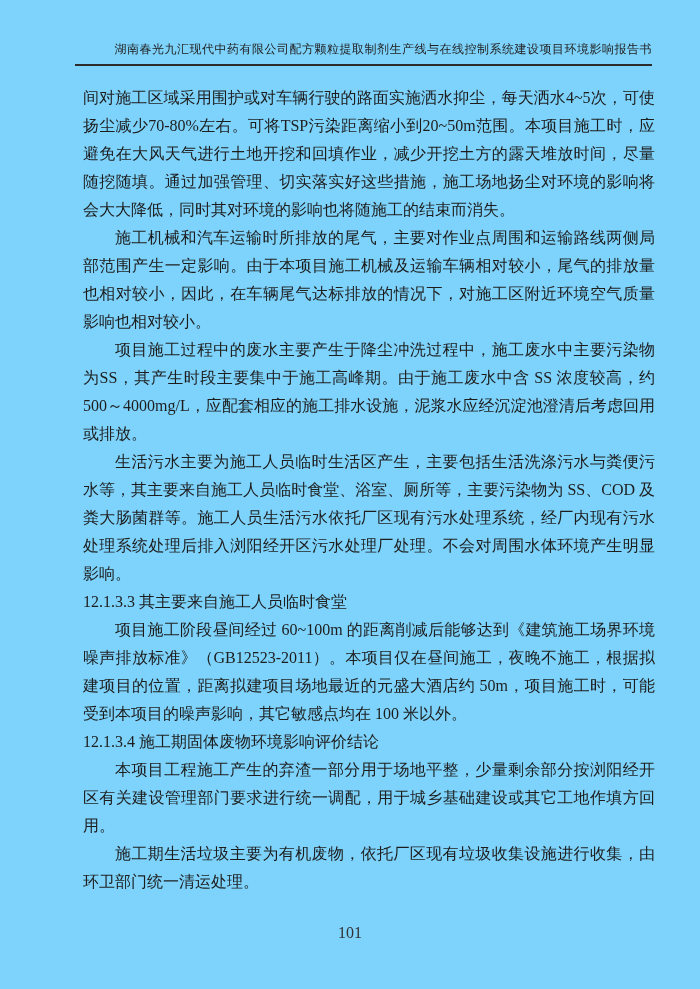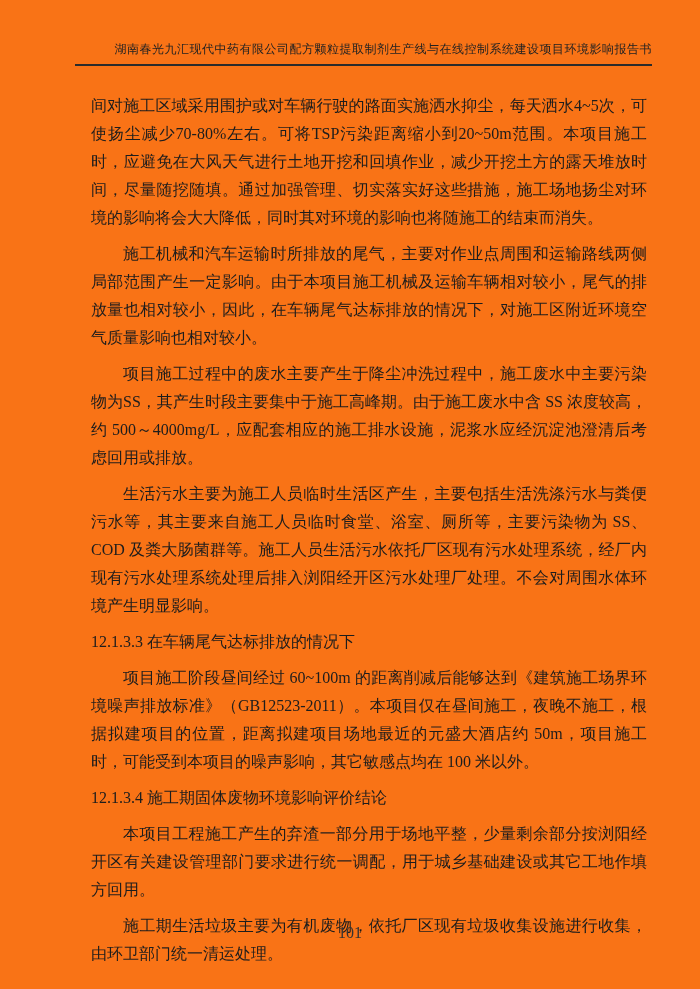--- a/index.html
+++ b/index.html
@@ -4,21 +4,21 @@
 <style>
   html, body { margin: 0; padding: 0; }
   body {
     width: 700px; height: 989px;
     background: #e9e9e9;
     font-family: "Liberation Serif", "DejaVu Serif", serif;
   }
   .page {
     position: relative;
     width: 700px; height: 989px;
-    background: #f97316;
+    background: #7dd3fc;
     color: #1d1d1d;
     overflow: hidden;
     box-sizing: border-box;
   }
   .header {
     position: absolute;
     top: 41px; left: 75px; right: 48px;
     text-align: right;
     font-size: 12px;
     letter-spacing: 0.5px;
@@ -30,21 +30,21 @@
   .content {
     position: absolute;
     top: 84px; left: 83px; right: 45px;
     font-size: 16px;
     line-height: 28px;
     text-align: justify;
     text-justify: inter-ideograph;
     color: #1d1d1d;
   }
   .content p, .content h4 {
-    margin: 8px; padding: 0;
+    margin: 0; padding: 0;
     font-size: 16px;
     font-weight: normal;
     line-height: 28px;
   }
   .indent { text-indent: 2em; }
   .no-indent { text-indent: 0; }
   .heading { text-indent: 0; text-align: left; }
   .footer {
     position: absolute;
     top: 924px; left: 0; right: 0;
@@ -58,21 +58,21 @@
 
 <div class="page">
 
   <div class="header">湖南春光九汇现代中药有限公司配方颗粒提取制剂生产线与在线控制系统建设项目环境影响报告书</div>
 
   <div class="content">
     <p class="no-indent">间对施工区域采用围护或对车辆行驶的路面实施洒水抑尘，每天洒水4~5次，可使扬尘减少70-80%左右。可将TSP污染距离缩小到20~50m范围。本项目施工时，应避免在大风天气进行土地开挖和回填作业，减少开挖土方的露天堆放时间，尽量随挖随填。通过加强管理、切实落实好这些措施，施工场地扬尘对环境的影响将会大大降低，同时其对环境的影响也将随施工的结束而消失。</p>
     <p class="indent">施工机械和汽车运输时所排放的尾气，主要对作业点周围和运输路线两侧局部范围产生一定影响。由于本项目施工机械及运输车辆相对较小，尾气的排放量也相对较小，因此，在车辆尾气达标排放的情况下，对施工区附近环境空气质量影响也相对较小。</p>
     <p class="indent">项目施工过程中的废水主要产生于降尘冲洗过程中，施工废水中主要污染物为SS，其产生时段主要集中于施工高峰期。由于施工废水中含 SS 浓度较高，约 500～4000mg/L，应配套相应的施工排水设施，泥浆水应经沉淀池澄清后考虑回用或排放。</p>
     <p class="indent">生活污水主要为施工人员临时生活区产生，主要包括生活洗涤污水与粪便污水等，其主要来自施工人员临时食堂、浴室、厕所等，主要污染物为 SS、COD 及粪大肠菌群等。施工人员生活污水依托厂区现有污水处理系统，经厂内现有污水处理系统处理后排入浏阳经开区污水处理厂处理。不会对周围水体环境产生明显影响。</p>
-    <h4 class="heading">12.1.3.3 在车辆尾气达标排放的情况下</h4>
+    <h4 class="heading">12.1.3.3 其主要来自施工人员临时食堂</h4>
     <p class="indent">项目施工阶段昼间经过 60~100m 的距离削减后能够达到《建筑施工场界环境噪声排放标准》（GB12523-2011）。本项目仅在昼间施工，夜晚不施工，根据拟建项目的位置，距离拟建项目场地最近的元盛大酒店约 50m，项目施工时，可能受到本项目的噪声影响，其它敏感点均在 100 米以外。</p>
     <h4 class="heading">12.1.3.4 施工期固体废物环境影响评价结论</h4>
     <p class="indent">本项目工程施工产生的弃渣一部分用于场地平整，少量剩余部分按浏阳经开区有关建设管理部门要求进行统一调配，用于城乡基础建设或其它工地作填方回用。</p>
     <p class="indent">施工期生活垃圾主要为有机废物，依托厂区现有垃圾收集设施进行收集，由环卫部门统一清运处理。</p>
   </div>
 
   <div class="footer">101</div>
 
 </div>
 

